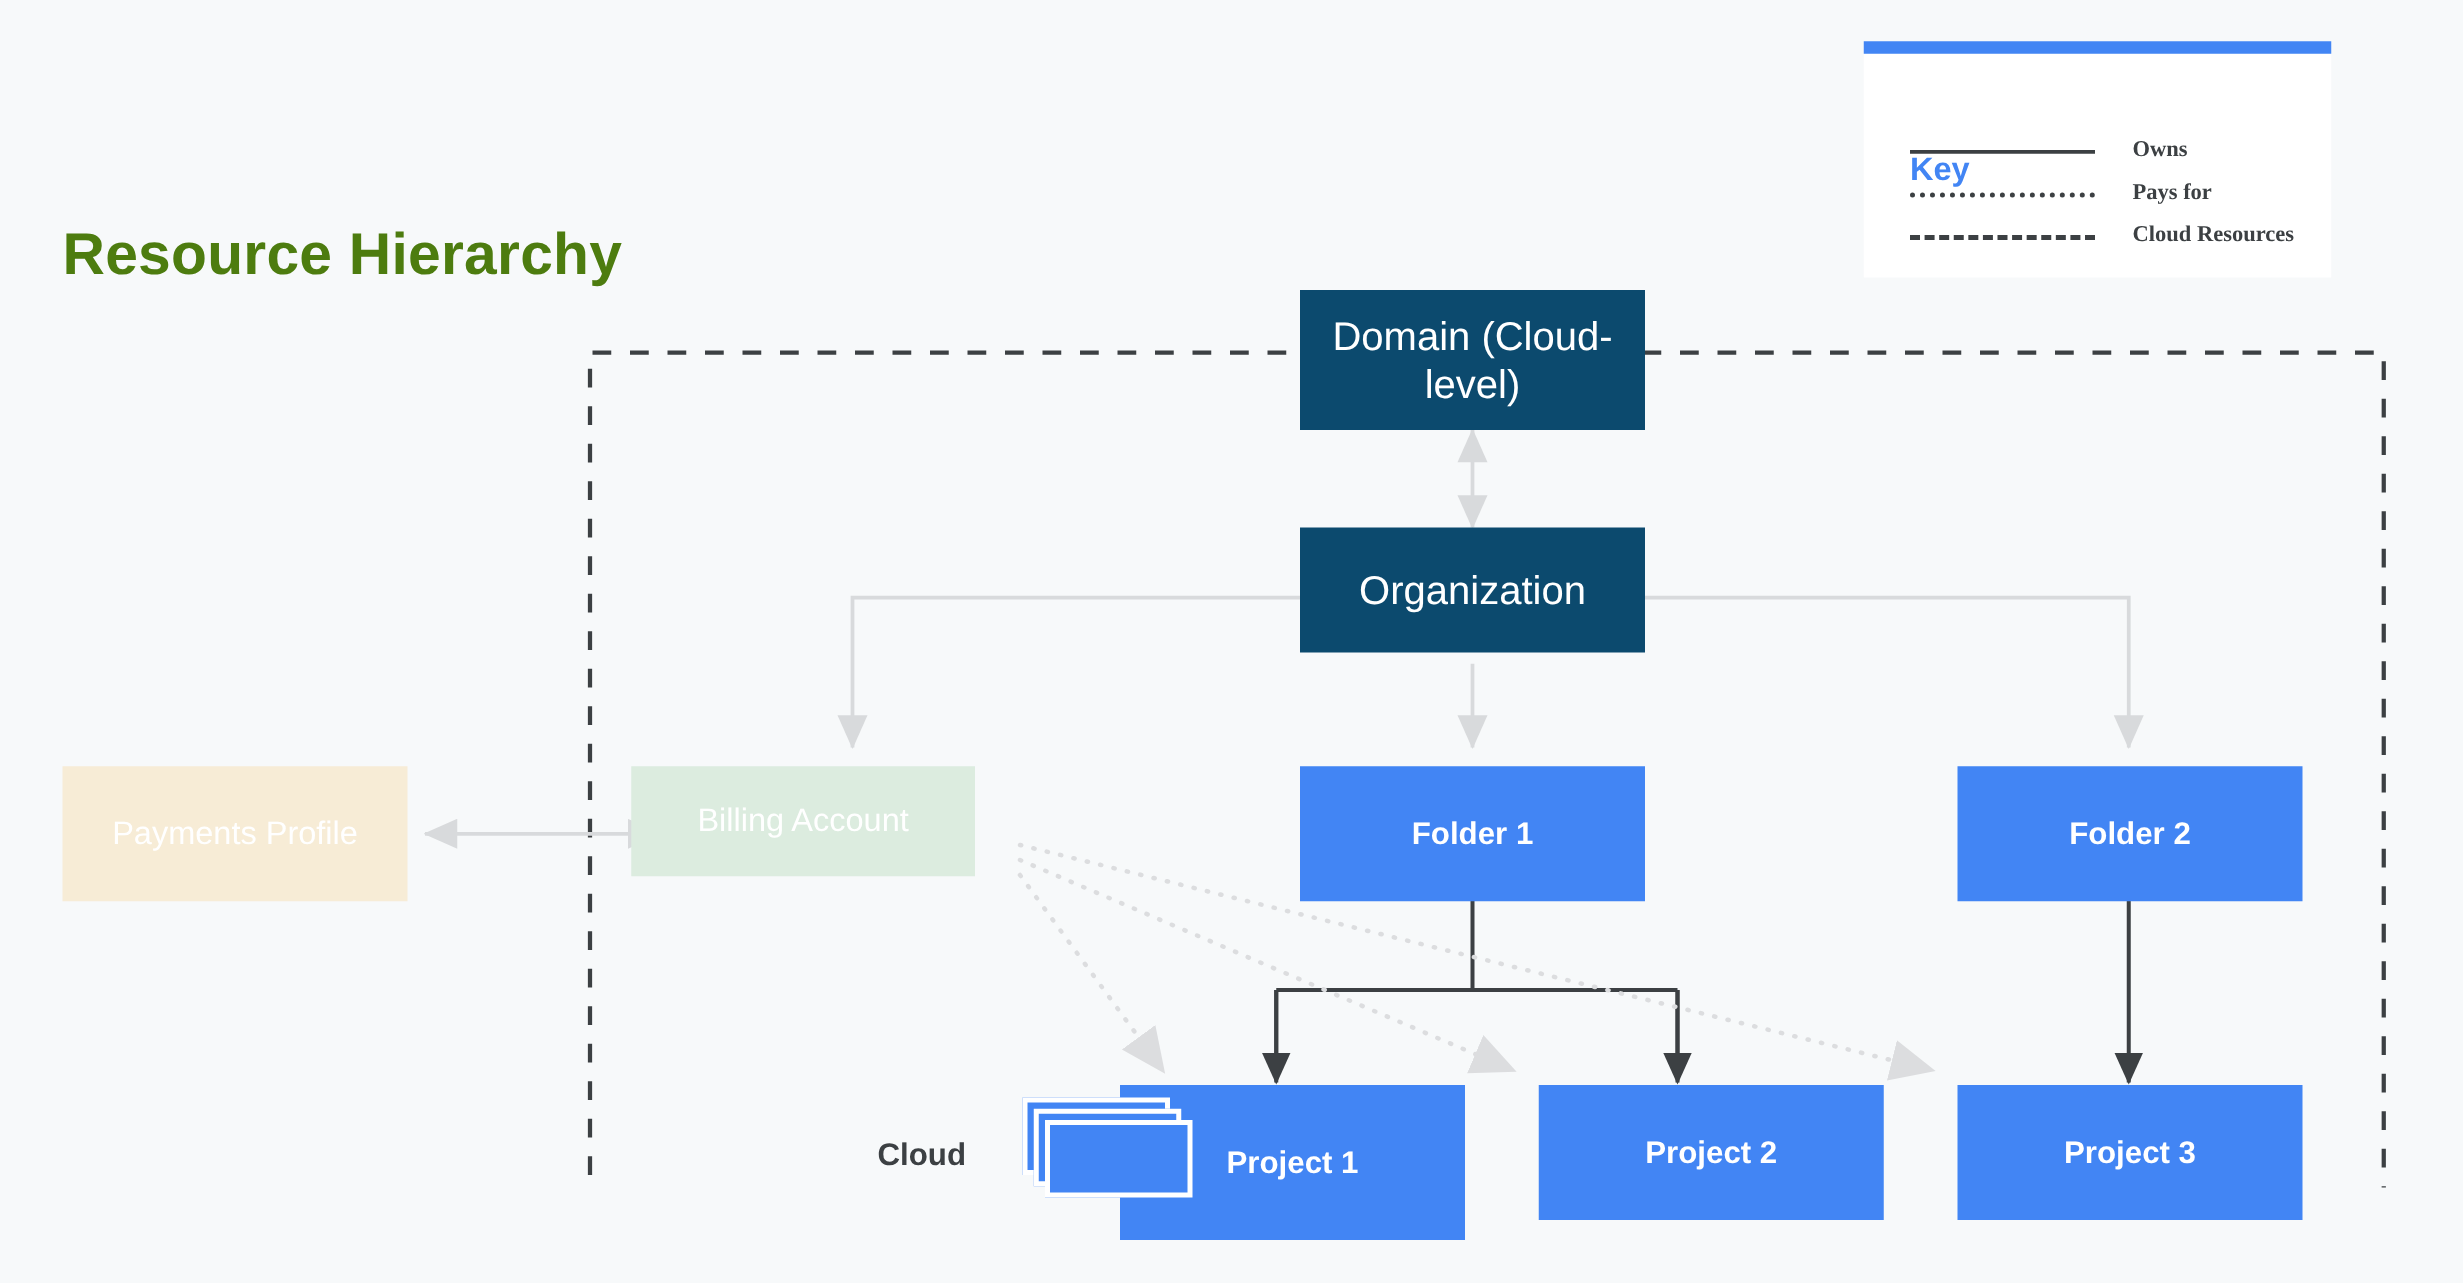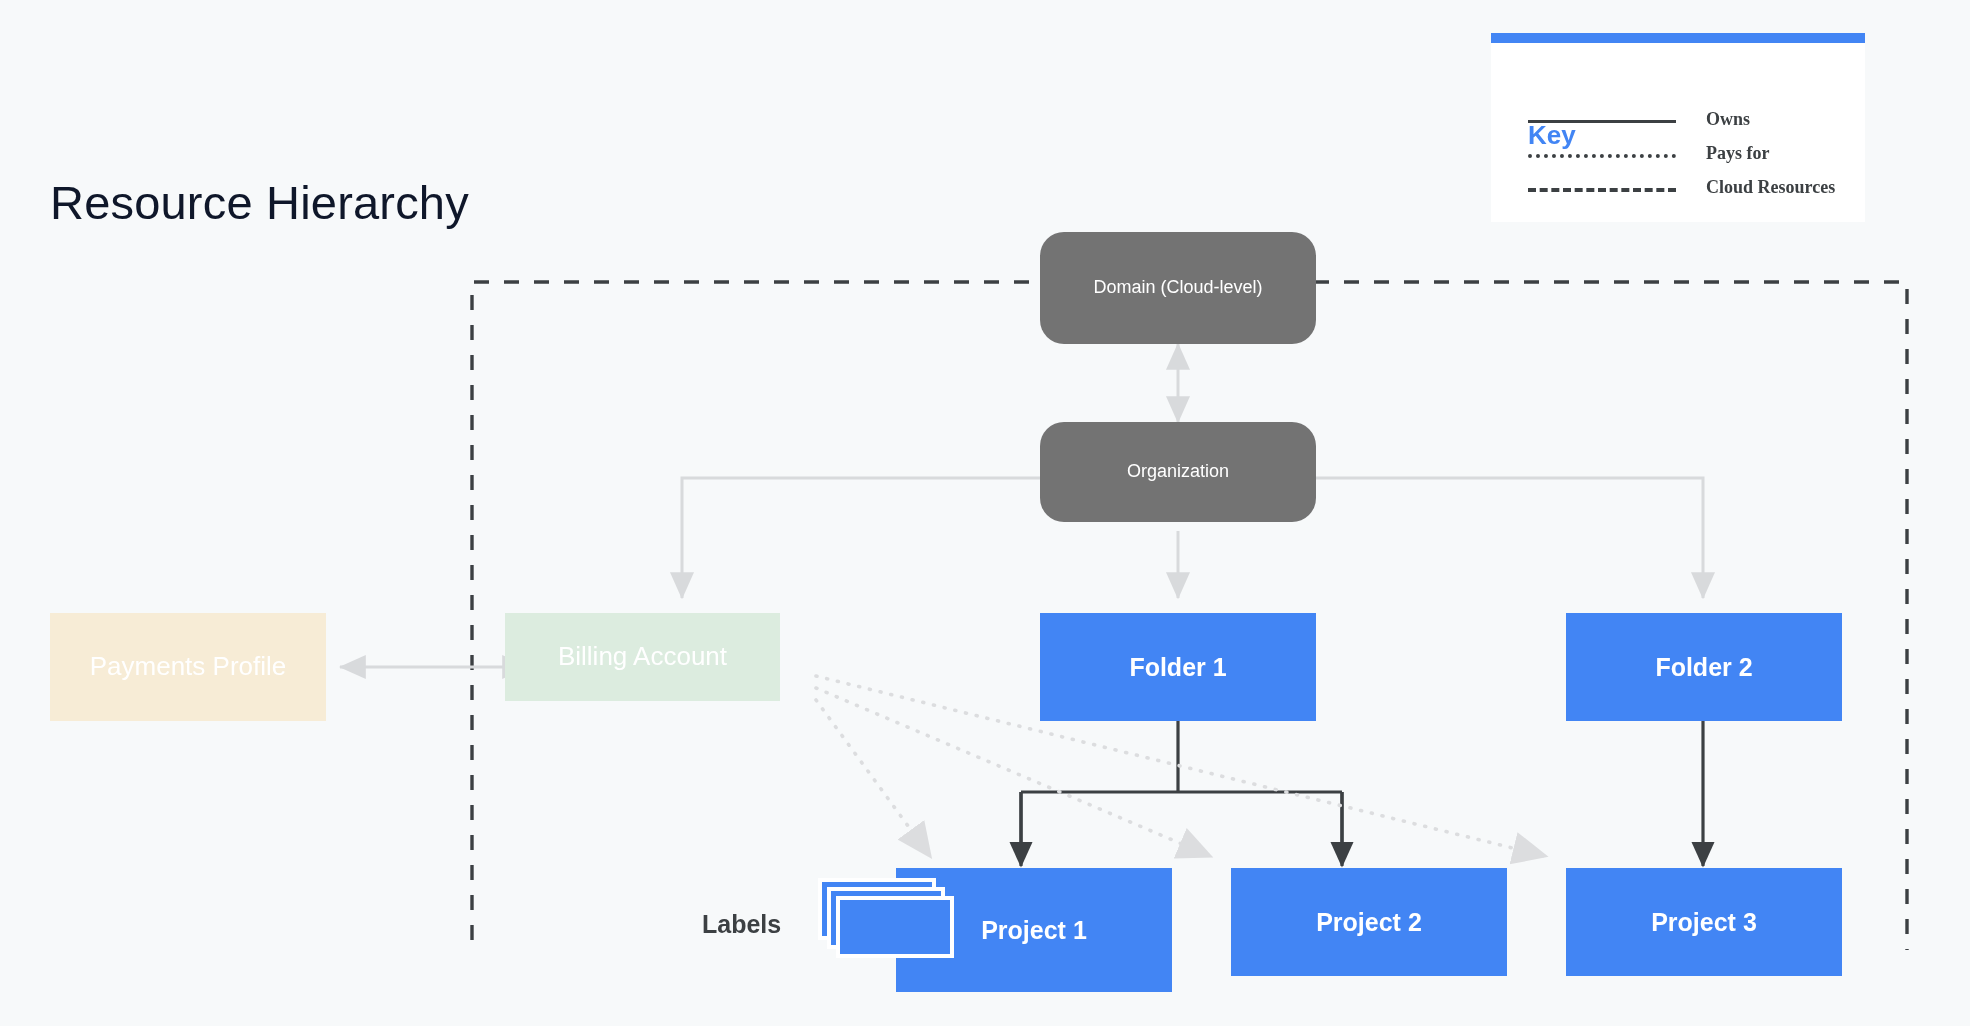--- a/index.html
+++ b/index.html
@@ -27,42 +27,41 @@
     height: 1026px;
     pointer-events: none;
   }
 
   
   .page-title {
     position: absolute;
     left: 50px;
     top: 175px;
     font-size: 47px;
-    font-weight: 400;
-    color: #0f172a;
+    font-weight: 700;
+    color: #4d7c0f;
     letter-spacing: 0.2px;
     white-space: nowrap;
   }
 
   
   .node {
     position: absolute;
     box-sizing: border-box;
     display: flex;
     align-items: center;
     justify-content: center;
     text-align: center;
     line-height: 1.2;
   }
   .node-pink {
-    background: #737373;
+    background: #0c4a6e;
     color: #ffffff;
-    font-size: 18px;
+    font-size: 32px;
     font-weight: 400;
-    border-radius: 24px;
   }
   .node-green {
     background: #dcecdf;
     color: #ffffff;
     font-size: 26px;
     font-weight: 400;
   }
   .node-cream {
     background: #f7ecd6;
     color: #ffffff;
@@ -255,21 +254,21 @@
   </div>
 
   <div class="node node-blue" style="left:1231px; top:868px; width:276px; height:108px;">
     <span>Project 2</span>
   </div>
 
   <div class="node node-blue" style="left:1566px; top:868px; width:276px; height:108px;">
     <span>Project 3</span>
   </div>
 
-  <div class="labels-text" style="left:702px; top:910px;">Labels</div>
+  <div class="labels-text" style="left:702px; top:910px;">Cloud</div>
 
   <div class="labels-stack" style="left:818px; top:878px; width:145px; height:82px;">
     <div class="labels-card" style="left:0px; top:0px; width:118px; height:62px;"></div>
     <div class="labels-card" style="left:9px; top:9px; width:118px; height:62px;"></div>
     <div class="labels-card" style="left:18px; top:18px; width:118px; height:62px;"></div>
   </div>
 
   <div class="key-box" style="left:1491px; top:33px; width:374px; height:189px;">
     <div class="key-bar"></div>
     <div class="key-title">Key</div>

